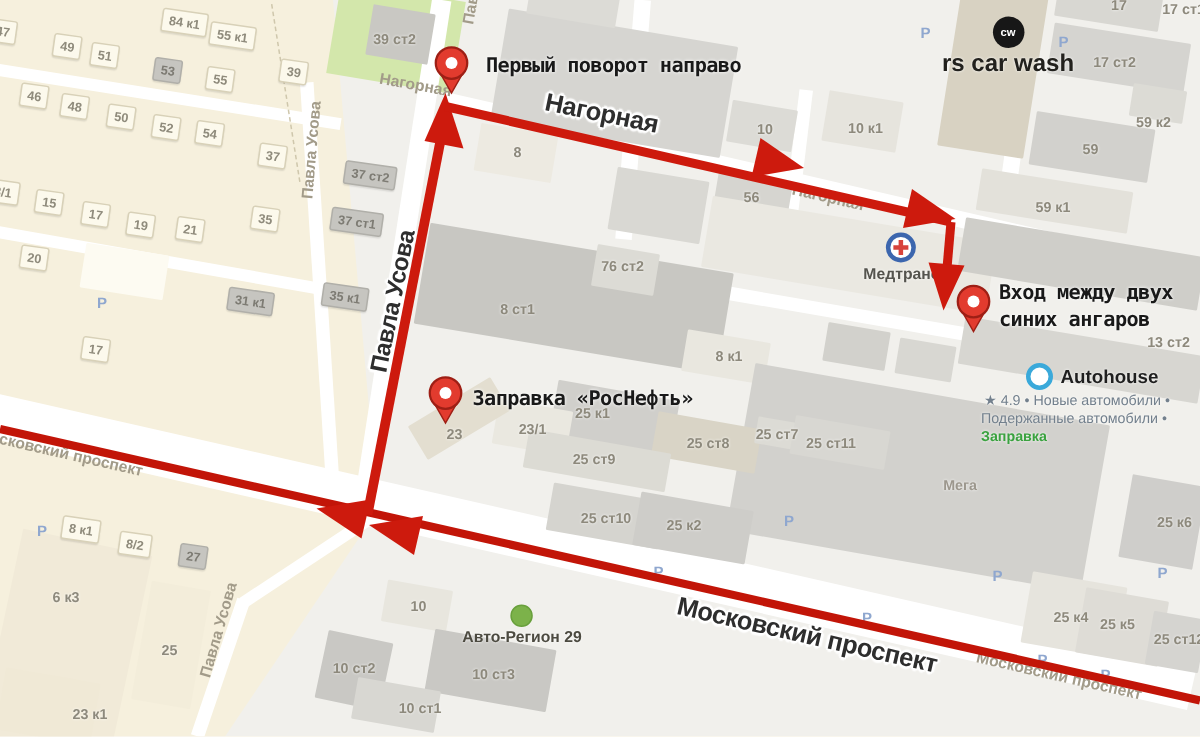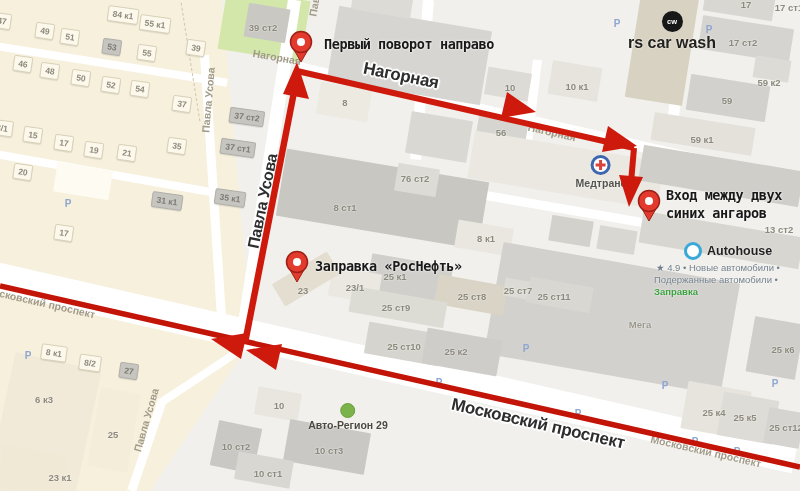--- a/index.html
+++ b/index.html
@@ -201,21 +201,21 @@
     <div class="bnum" style="left: 396px; top: 307px;">25 ст9</div>
     <div class="bnum" style="left: 404px; top: 346px;">25 ст10</div>
     <div class="bnum" style="left: 456px; top: 351px;">25 к2</div>
     <div class="bnum" style="left: 783px; top: 349px;">25 к6</div>
     <div class="bnum" style="left: 714px; top: 412px;">25 к4</div>
     <div class="bnum" style="left: 745px; top: 417px;">25 к5</div>
     <div class="bnum" style="left: 786px; top: 427px;">25 ст12</div>
     <div class="bnum" style="left: 279px; top: 405px;">10</div>
     <div class="bnum" style="left: 236px; top: 446px;">10 ст2</div>
     <div class="bnum" style="left: 329px; top: 450px;">10 ст3</div>
-    <div class="bnum" style="left: 268px; top: 473px;">10 ст1</div>
+    <div class="bnum" style="left: 280px; top: 473px;">10 ст1</div>
     <div class="bnum" style="left: 44px; top: 399px;">6 к3</div>
     <div class="bnum" style="left: 113px; top: 434px;">25</div>
     <div class="bnum" style="left: 40px; top: 477px; margin-left: 20px;">23 к1</div>
     <div class="pico" style="left: 617px; top: 23px;">Р</div>
     <div class="pico" style="left: 709px; top: 29px;">Р</div>
     <div class="pico" style="left: 68px; top: 203px;">Р</div>
     <div class="pico" style="left: 28px; top: 355px;">Р</div>
     <div class="pico" style="left: 439px; top: 382px;">Р</div>
     <div class="pico" style="left: 526px; top: 348px;">Р</div>
     <div class="pico" style="left: 578px; top: 413px;">Р</div>

